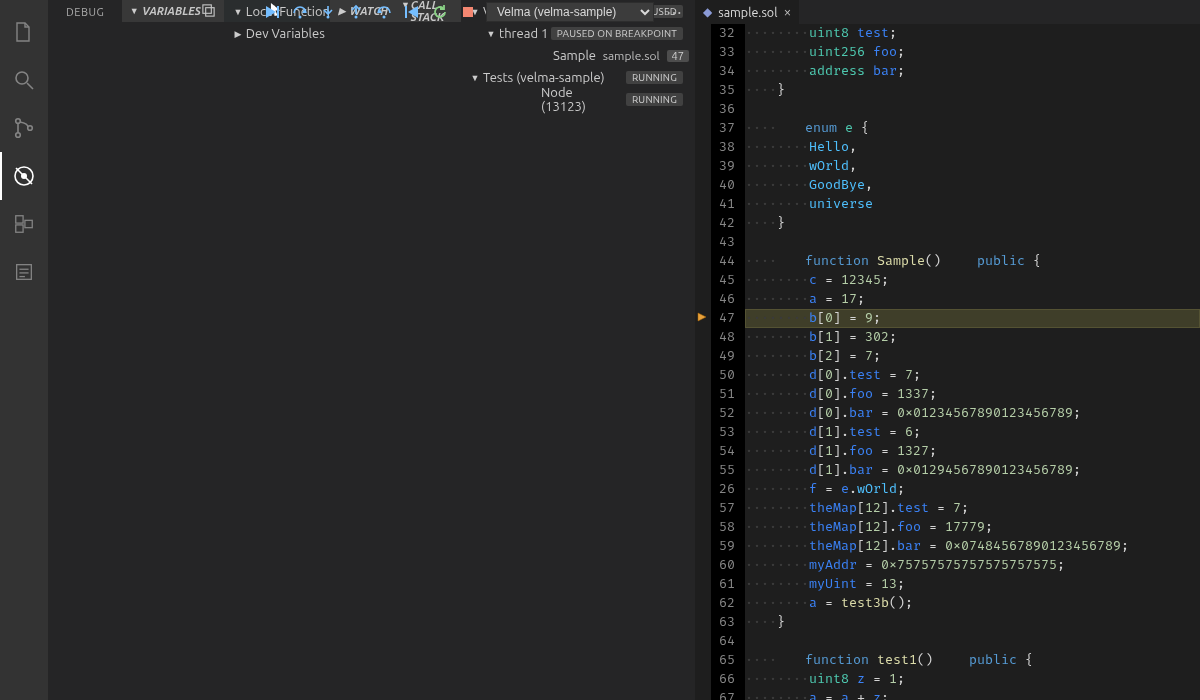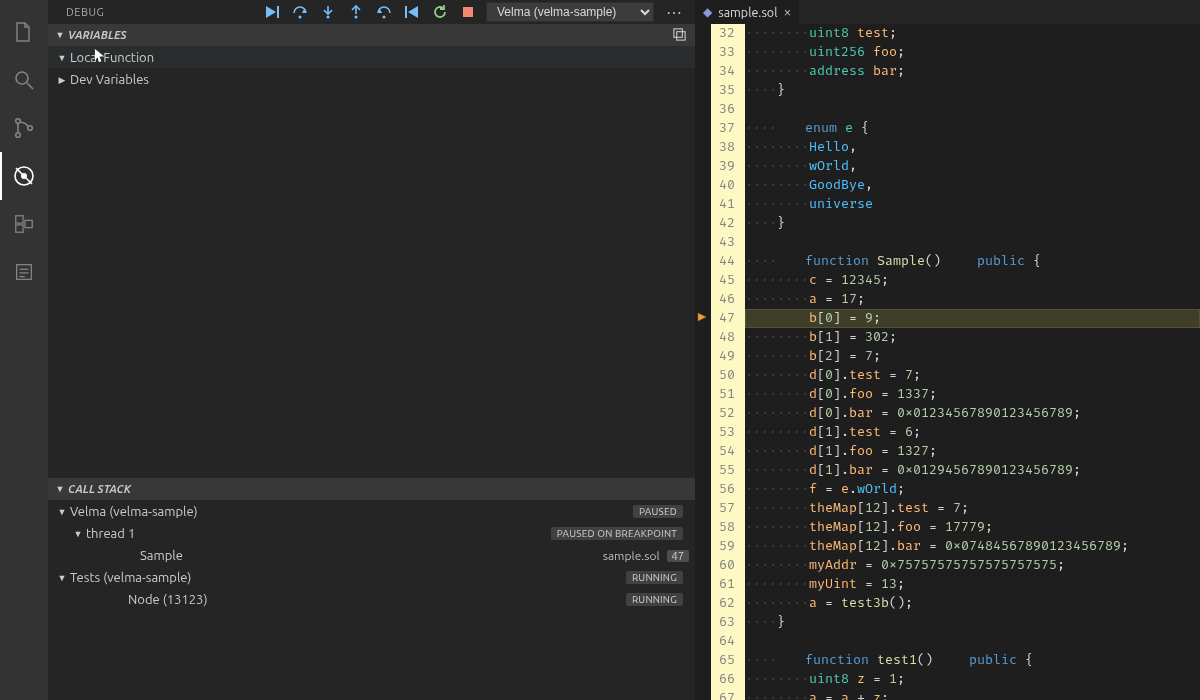--- a/index.html
+++ b/index.html
@@ -39,21 +39,21 @@
     width: 2px;
     height: 48px;
     background: #ffffff;
   }
 
   
   .sidebar {
     width: 647px;
     background: #252526;
     display: flex;
-    flex-direction: column;
+    flex-direction: row;
     position: relative;
   }
   .sidebar-header {
     height: 24px;
     display: flex;
     align-items: center;
     padding: 0 18px;
     font-size: 11px;
     color: #aaaaaa;
     letter-spacing: 0.5px;
@@ -186,31 +186,31 @@
     width: 16px;
     background:#1e1e1e;
     text-align:center;
   }
   .gutter {
     width: 34px;
     text-align: right;
     color: #858585;
     padding-right: 10px;
     user-select: none;
-    background: #fef9c3;
+    background: #000000;
   }
   .code-lines { flex:1; white-space: pre; position:relative; }
   .line { height:19px; }
   .line.highlight { background: #55543199; box-shadow: inset 0 0 0 1px #75714466; width: 100%; }
   .ws { color:#3b3b3b; }      
   .kw2 { color:#569cd6;margin-left:28px; }     
   .type { color:#4ec9b0; }
   .fn { color:#dcdcaa; }      
   .num { color:#b5cea8; }
-  .id  { color:#fdba74; }     
+  .id  { color:#3b82f6; }     
   .plain { color:#d4d4d4; }
   .enumv { color:#4fc1ff; }
 
   .cursor-img {
     position:absolute;
     width:13px; height:19px;
     pointer-events:none;
   }
 </style>
 </head>
@@ -343,20 +343,26 @@
         </svg>
     </div>
     <div class="tree-item tree-indent-1">
       <span class="twisty collapsed"></span>
       <span>Dev Variables</span>
     </div>
   </div>
 
   <div class="sidebar-flex-spacer"></div>
 
+  <div class="panel-header">
+    <span class="left">
+        <span class="twisty collapsed"></span>
+      <span>WATCH</span>
+      </span>
+  </div>
 
   <div class="panel-header">
     <span class="left">
         <span class="twisty expanded"></span>
       <span>CALL STACK</span>
       </span>
   </div>
   <div>
     <div class="cs-row tree-indent-1">
       <span class="cs-left">
@@ -465,21 +471,21 @@
         <div class="line">46</div>
         <div class="line">47</div>
         <div class="line">48</div>
         <div class="line">49</div>
         <div class="line">50</div>
         <div class="line">51</div>
         <div class="line">52</div>
         <div class="line">53</div>
         <div class="line">54</div>
         <div class="line">55</div>
-        <div class="line">56</div>
+        <div class="line">26</div>
         <div class="line">57</div>
         <div class="line">58</div>
         <div class="line">59</div>
         <div class="line">60</div>
         <div class="line">61</div>
         <div class="line">62</div>
         <div class="line">63</div>
         <div class="line">64</div>
         <div class="line">65</div>
         <div class="line">66</div>

